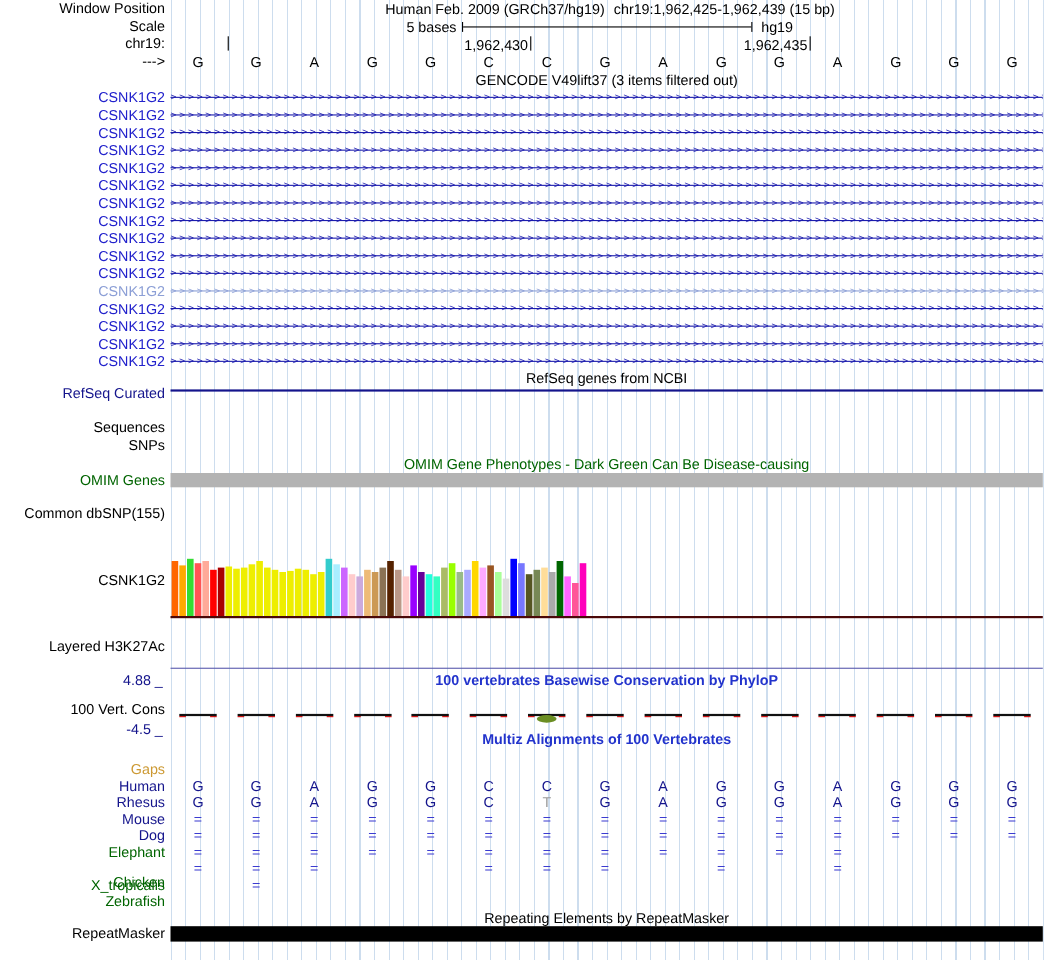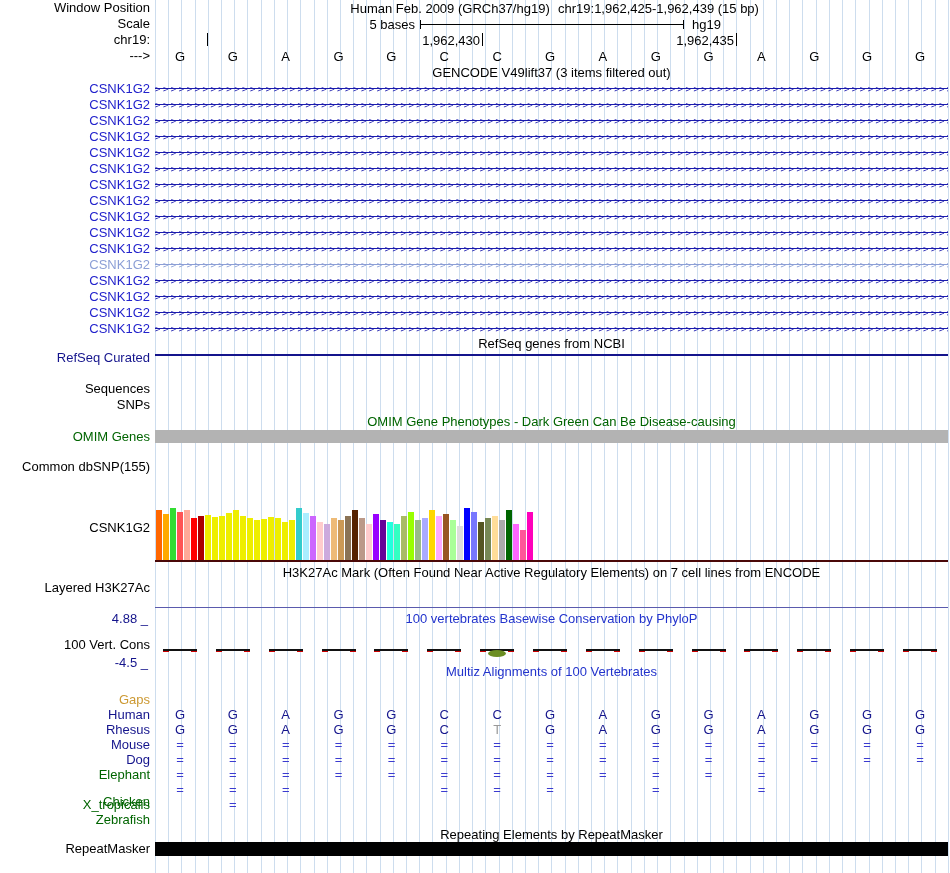--- a/index.html
+++ b/index.html
@@ -7,21 +7,21 @@
   .browser {
     position:relative; width:950px; height:873px; background:#fff; overflow:hidden;
     font-family:"Liberation Sans","DejaVu Sans",sans-serif; font-size:13px; color:#000;
   }
   .lbl { position:absolute; left:0; width:150px; text-align:right; white-space:nowrap; line-height:14px; }
   .ctr { position:absolute; left:155px; width:793px; text-align:center; white-space:nowrap; line-height:14px; }
   .abs { position:absolute; }
   .small { font-size:11px; }
   .navy   { color:var(--navy,#14148c); }
   .green  { color:var(--dark_green,#006400); }
-  .tblue  { color:var(--title_blue,#2233cc); }
+  .tblue  { color:var(--title_blue,#2233cc);font-weight:bold; }
   .orange { color:var(--orange,#cc9933); }
   .grid {
     position:absolute; left:155px; top:0; width:794px; height:873px;
     background:repeating-linear-gradient(to right,
       var(--grid,#cdddee) 0px, var(--grid,#cdddee) 1px,
       transparent 1px, transparent 13.214px);
   }
   .tick { position:absolute; width:1px; height:13px; background:#000; top:33px; }
   .rnum { position:absolute; top:33px; text-align:right; white-space:nowrap; }
 </style>
@@ -168,21 +168,20 @@
       <div style="position: absolute; left: 485px; top: 518px; width: 6px; height: 42px; background: rgb(119, 136, 85);"></div>
       <div style="position: absolute; left: 492px; top: 516px; width: 6px; height: 44px; background: rgb(255, 221, 153);"></div>
       <div style="position: absolute; left: 499px; top: 520px; width: 6px; height: 40px; background: rgb(170, 170, 170);"></div>
       <div style="position: absolute; left: 506px; top: 510px; width: 6px; height: 50px; background: rgb(0, 102, 0);"></div>
       <div style="position: absolute; left: 513px; top: 524px; width: 6px; height: 36px; background: rgb(255, 102, 255);"></div>
       <div style="position: absolute; left: 520px; top: 530px; width: 6px; height: 30px; background: rgb(255, 85, 153);"></div>
       <div style="position: absolute; left: 527px; top: 512px; width: 6px; height: 48px; background: rgb(255, 0, 187);"></div>
     </div>
   <div class="abs" style="left:155px;top:560px;width:793px;height:2px;background:var(--maroon,#4a0808)"></div>
 
-  <div class="ctr" style="top:566px">H3K27Ac Mark (Often Found Near Active Regulatory Elements) on 7 cell lines from ENCODE</div>
   <div class="lbl" style="top:581px">Layered H3K27Ac</div>
   <div class="abs" style="left:155px;top:607px;width:793px;height:1px;background:var(--slate,#5a5aad)"></div>
 
   <div class="ctr tblue" style="top:612px">100 vertebrates Basewise Conservation by PhyloP</div>
   <div class="lbl navy" style="top:612px;width:148px">4.88 _</div>
   <div class="lbl" style="top:638px">100 Vert. Cons</div>
   <div class="lbl navy" style="top:656px;width:148px">-4.5 _</div>
   <div id="cons-marks">
       <div style="position: absolute; left: 163px; top: 649px; width: 34px; height: 2px; background: rgb(17, 17, 17);"></div>
       <div style="position: absolute; left: 163px; top: 651px; width: 6px; height: 1px; background: rgb(204, 0, 0);"></div>

